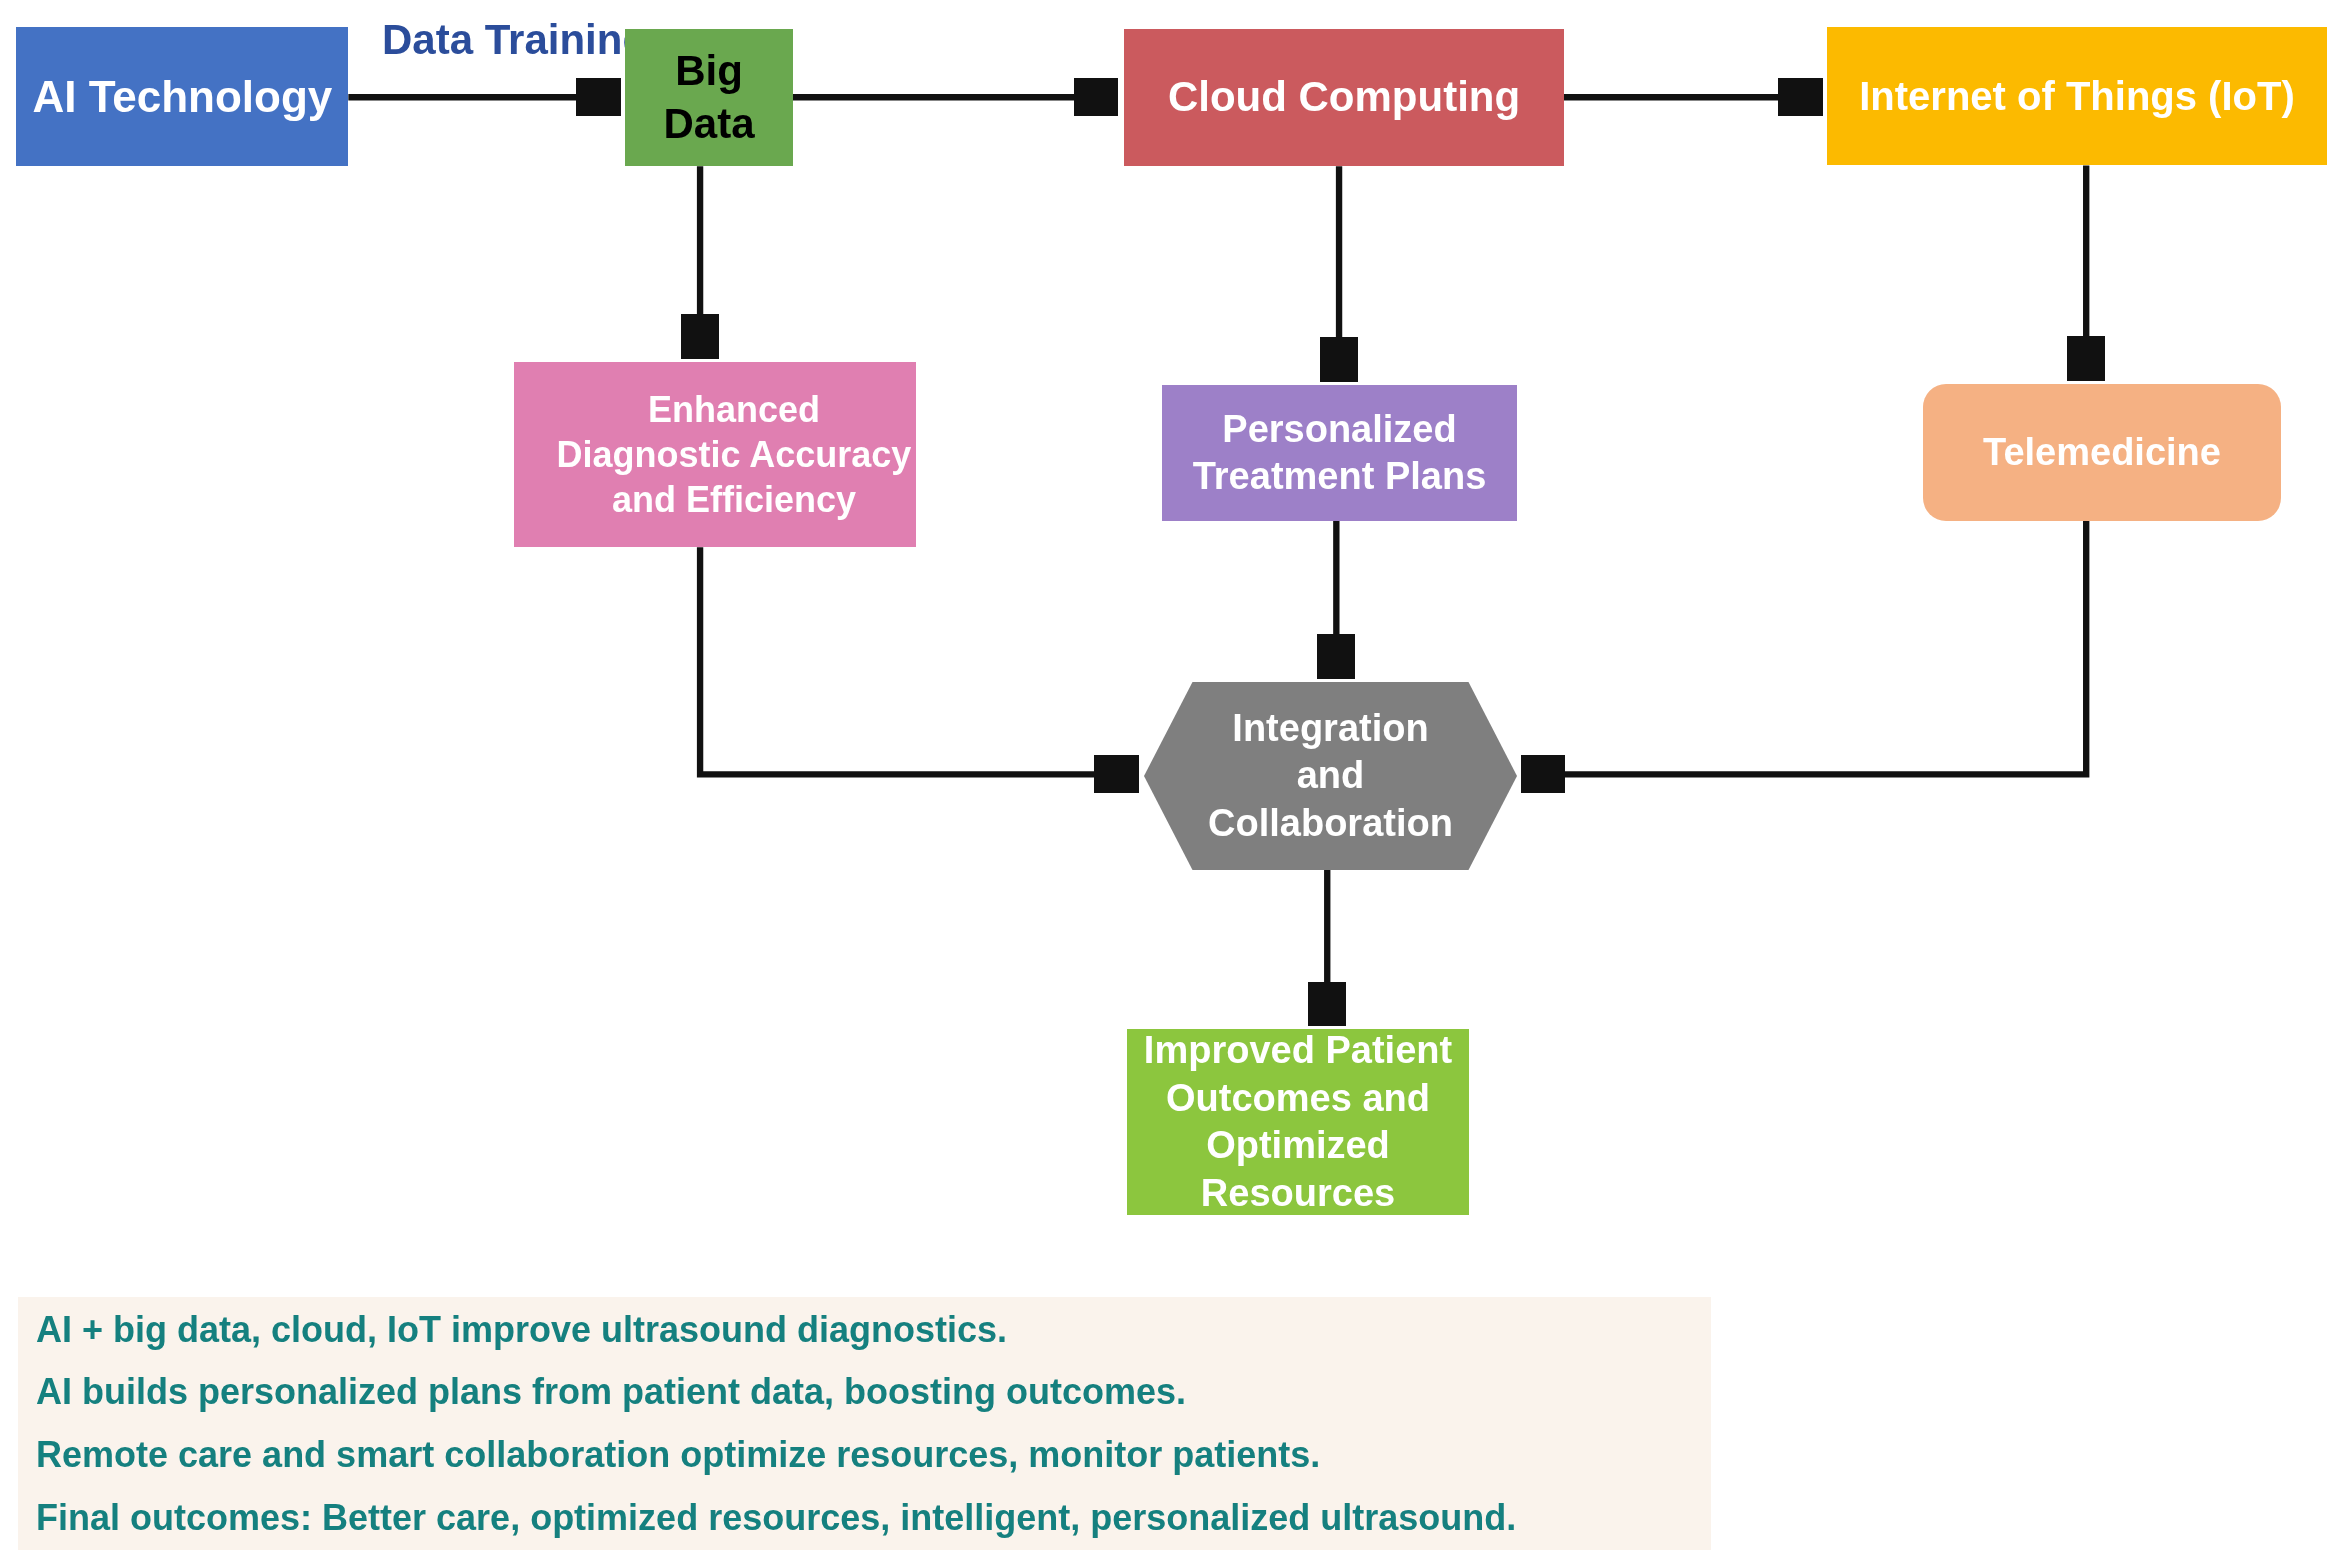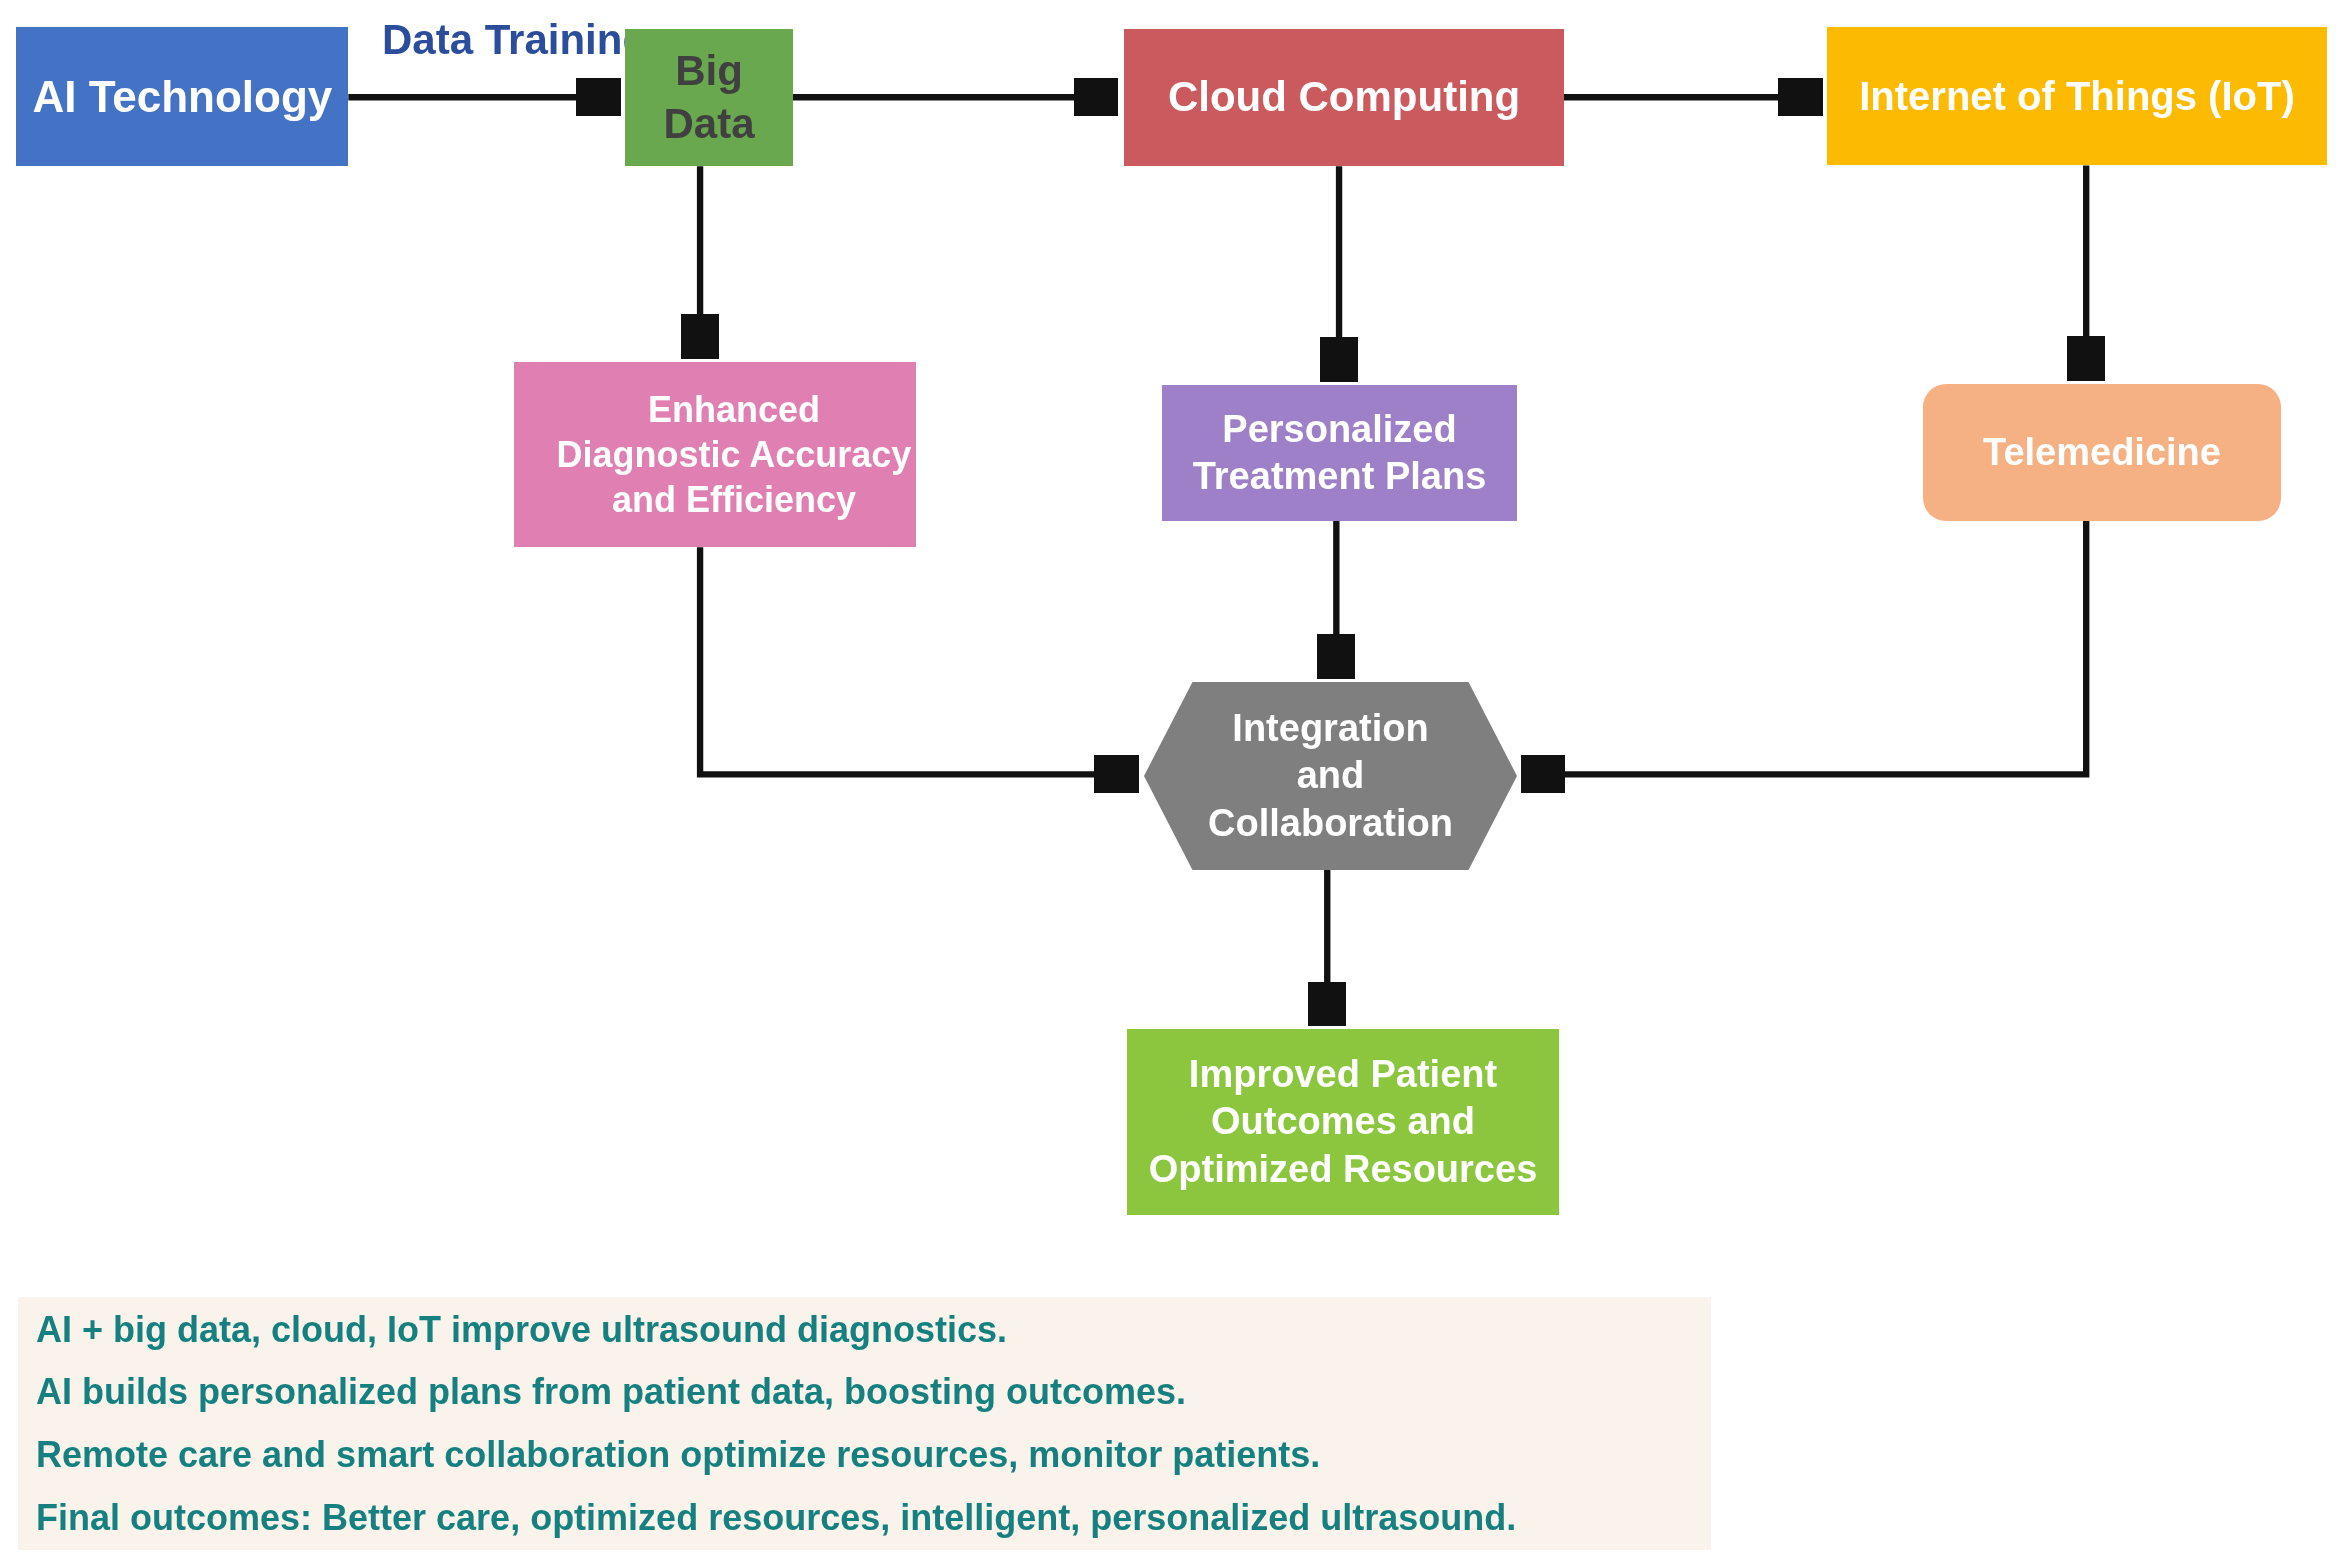--- a/index.html
+++ b/index.html
@@ -24,21 +24,21 @@
   #node-bigdata{left:625px;top:29px;width:168px;height:137px;}
   #node-cloud{left:1124px;top:29px;width:440px;height:137px;}
   #node-iot{left:1827px;top:27px;width:500px;height:138px;font-size:40px;}
   #node-enhanced{left:514px;top:362px;width:364px;height:185px;font-size:36px;padding-left:38px;}
   #node-plans{left:1162px;top:385px;width:355px;height:136px;}
   #node-telemedicine{left:1923px;top:384px;width:358px;height:137px;border-radius:23px;}
   #node-integration{
     left:1144px;top:682px;width:373px;height:188px;
     clip-path:polygon(0% 50%,13% 0%,87% 0%,100% 50%,87% 100%,13% 100%);
   }
-  #node-outcomes{left:1127px;top:1029px;width:432px;height:186px;}
+  #node-outcomes{left:1127px;top:1029px;width:342px;height:186px;}
   #edge-label{
     position:absolute;left:382px;top:16.4px;
     font-size:42px;font-weight:bold;white-space:nowrap;
   }
   #summary{
     position:absolute;left:18px;top:1297px;width:1693px;height:253px;
     box-sizing:border-box;
     display:flex;flex-direction:column;justify-content:space-around;
     padding:7.3px 18px;
     gap:12px;
@@ -67,21 +67,21 @@
     <path d="M1470,573 V742" marker-end="url(#ah)"></path>
     <path d="M770,602 V852 H1248" marker-end="url(#ah)"></path>
     <path d="M2295,573 V852 H1678" marker-end="url(#ah)"></path>
     <path d="M1460,955 V1124" marker-end="url(#ah)"></path>
   </svg>
 
   <div id="edge-label" style="color: rgb(43, 77, 155);">Data Training</div>
 
   <div class="node toprow" id="node-ai" style="background-color: rgb(68, 114, 196); color: rgb(255, 255, 255);">AI Technology</div>
 
-  <div class="node toprow" id="node-bigdata" style="background-color: rgb(106, 168, 79); color: #404040;">Big Data</div>
+  <div class="node toprow" id="node-bigdata" style="background-color: rgb(106, 168, 79); color: #000000;">Big Data</div>
 
   <div class="node toprow" id="node-cloud" style="background-color: rgb(203, 90, 94); color: rgb(255, 255, 255);">Cloud Computing</div>
 
   <div class="node toprow" id="node-iot" style="background-color: rgb(252, 186, 0); color: rgb(255, 255, 255);">Internet of Things (IoT)</div>
 
   <div class="node midrow" id="node-enhanced" style="background-color: rgb(224, 127, 177); color: rgb(255, 255, 255);">Enhanced
 Diagnostic Accuracy
 and Efficiency</div>
 
   <div class="node midrow" id="node-plans" style="background-color: rgb(157, 128, 200); color: rgb(255, 255, 255);">Personalized

